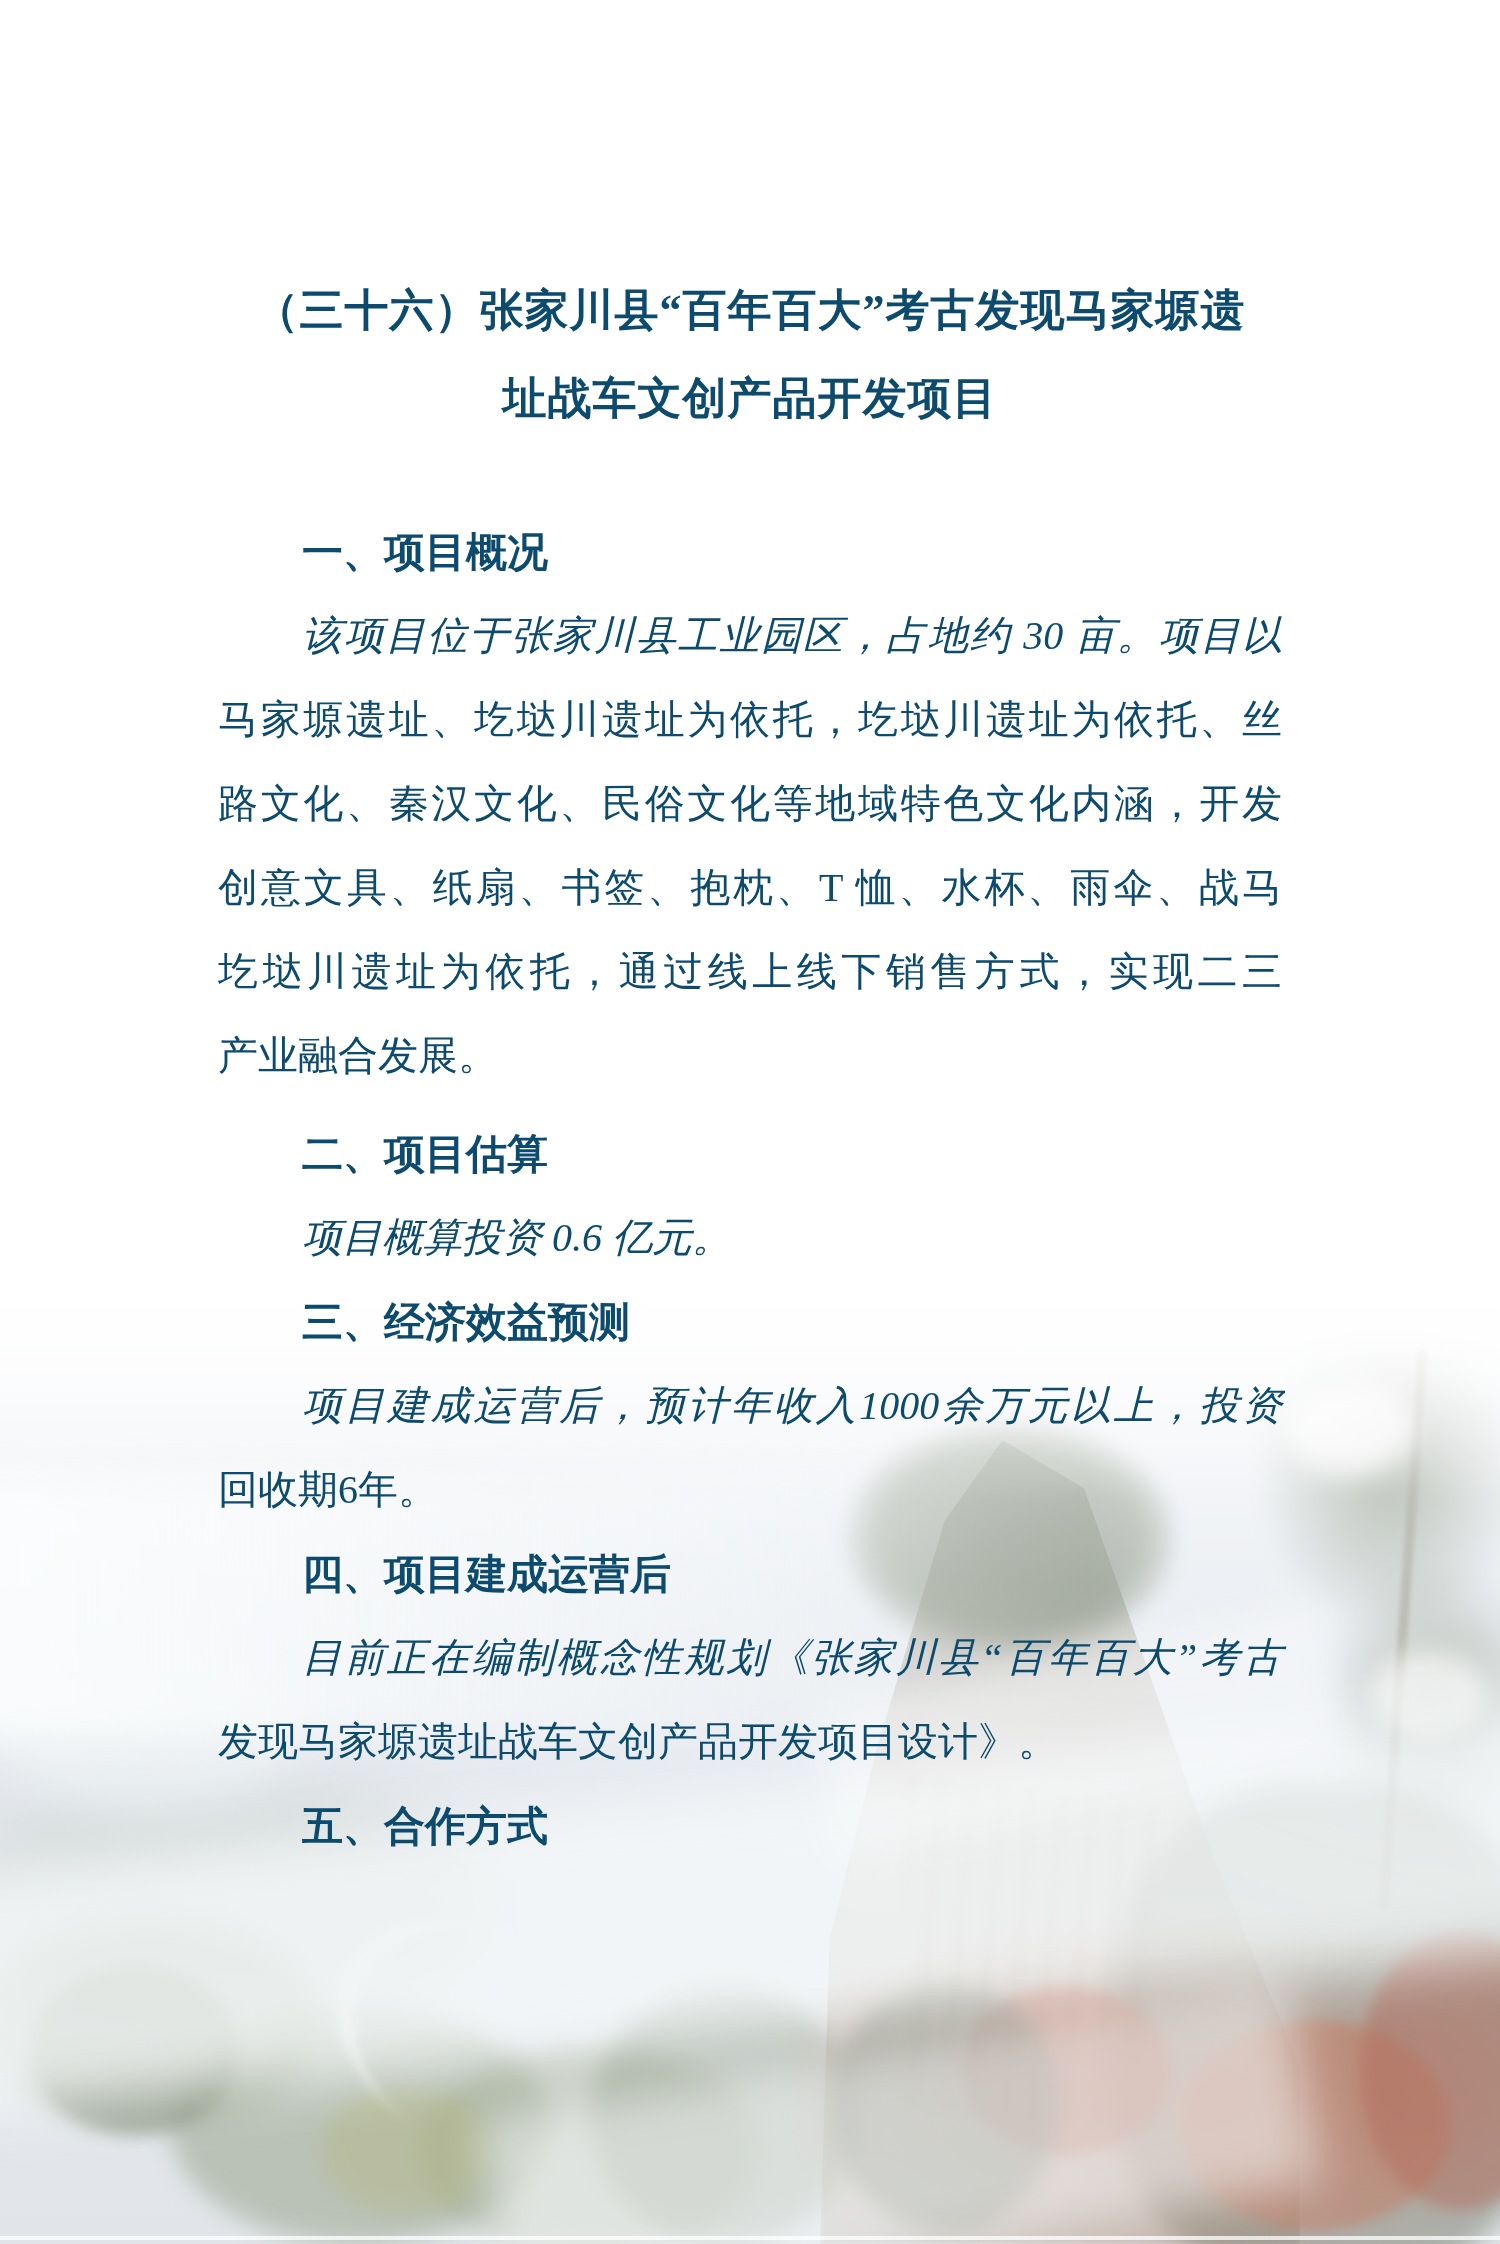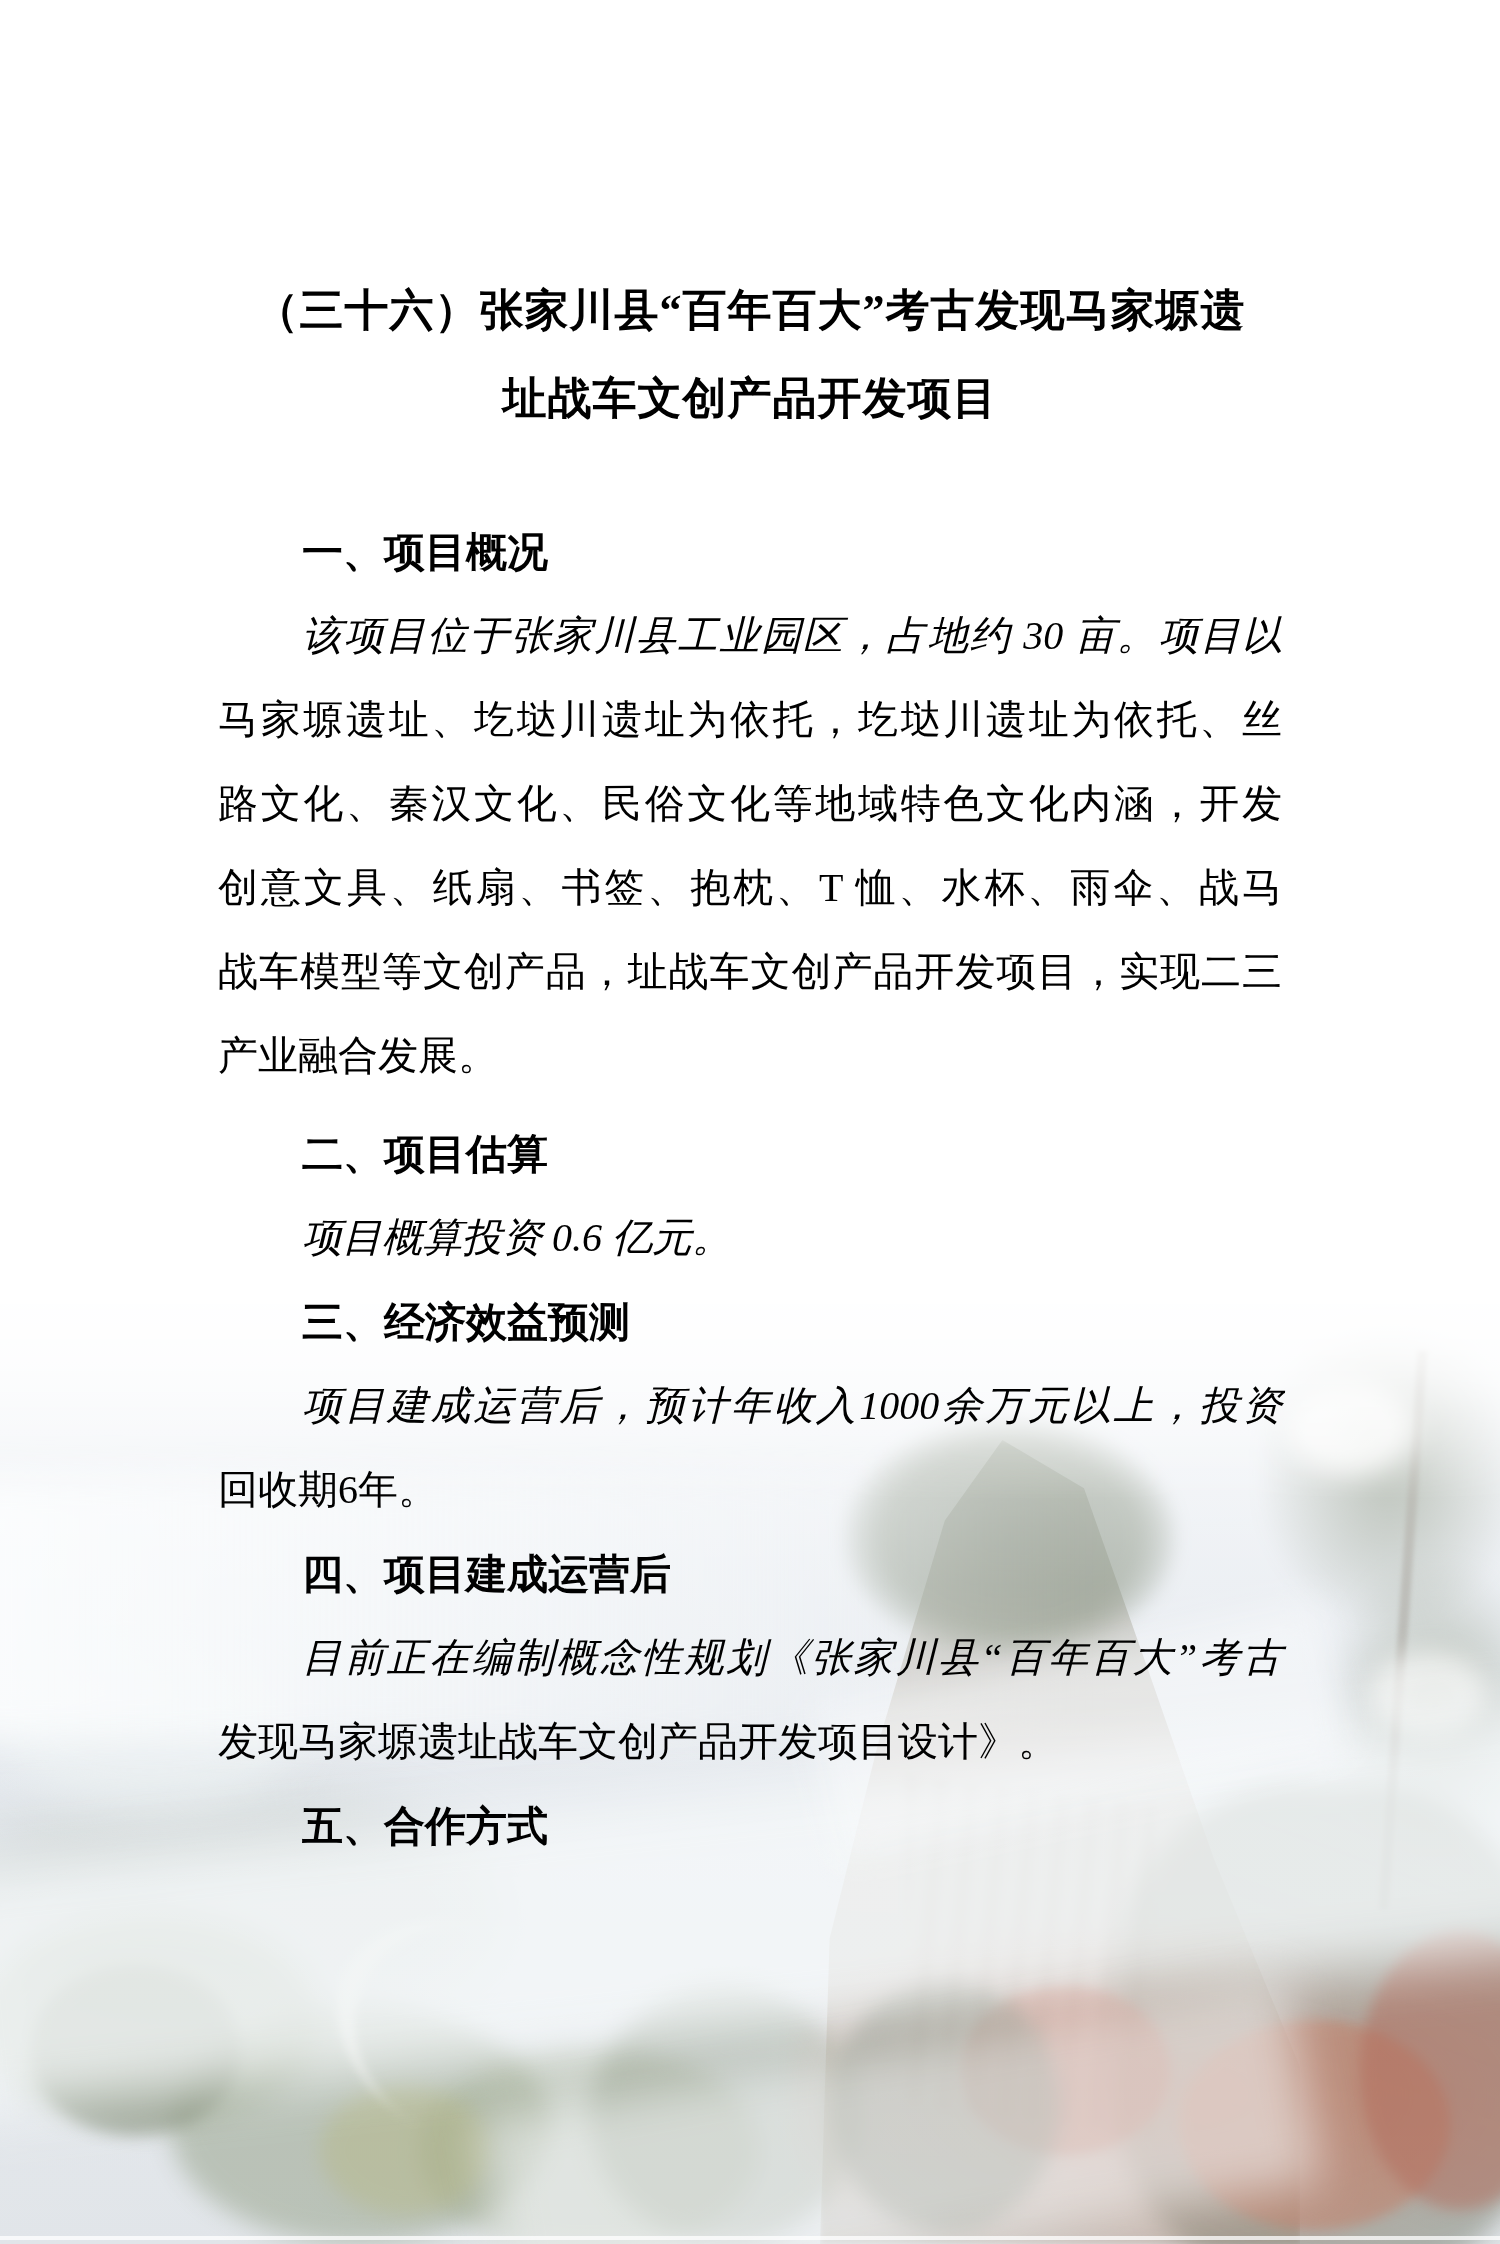--- a/index.html
+++ b/index.html
@@ -44,21 +44,21 @@
   .mist-a{left:-60px;top:245px;width:1150px;height:265px;filter:blur(18px);
     background:linear-gradient(90deg,rgba(250,252,253,.95),rgba(245,248,250,.55) 55%,rgba(245,248,250,0));}
   .mist-b{left:-60px;top:555px;width:1650px;height:245px;background:rgba(244,247,249,.8);filter:blur(28px);transform:rotate(-6deg);}
   .mist-c{left:490px;top:815px;width:820px;height:210px;background:rgba(240,243,245,.6);filter:blur(24px);transform:rotate(-10deg);}
   .mist-d{left:820px;top:425px;width:520px;height:150px;background:rgba(248,250,251,.55);filter:blur(18px);transform:rotate(-12deg);}
   .veil{left:0;top:0;width:1500px;height:1014px;
     background:linear-gradient(180deg,#ffffff 0%,rgba(255,255,255,.9) 6%,rgba(255,255,255,.55) 18%,rgba(255,255,255,.3) 35%,rgba(255,255,255,.18) 55%,rgba(255,255,255,.22) 100%);}
   .bottom-edge{left:0;top:1006px;width:1500px;height:4px;background:rgba(255,255,255,.75);}
 
   
-  .doc{position:absolute;left:0;top:0;width:1500px;height:2244px;z-index:2;color:#000000;}
+  .doc{position:absolute;left:0;top:0;width:1500px;height:2244px;z-index:2;color:#0c4a6e;}
   .title{position:absolute;left:218px;top:267px;width:1064px;text-align:center;}
   .title-line{font-size:44px;font-weight:bold;line-height:88px;height:88px;
               font-family:"Liberation Serif","DejaVu Serif",serif;letter-spacing:1px;white-space:nowrap;}
   .sections{position:absolute;left:218px;top:510px;width:1064px;}
   .line{height:84px;line-height:84px;font-size:40px;}
   .line.body{font-family:"Liberation Serif","DejaVu Serif",serif;}
   .line.heading{font-family:"Liberation Sans","DejaVu Sans",sans-serif;font-weight:bold;font-size:41px;padding-left:84px;}
   .line.extra-space{margin-top:14px;}
   .line.indent{padding-left:84px;font-style:italic;}
   .line.justify{text-align:justify;text-align-last:justify;}
@@ -104,21 +104,21 @@
     <div class="title" id="doc-title">
         <div class="title-line">（三十六）张家川县“百年百大”考古发现马家塬遗</div>
         <div class="title-line">址战车文创产品开发项目</div>
       </div>
     <div class="sections" id="sections">
         <div class="line heading">一、项目概况</div>
         <div class="line body indent justify">该项目位于张家川县工业园区，占地约 30 亩。项目以</div>
         <div class="line body justify">马家塬遗址、圪垯川遗址为依托，圪垯川遗址为依托、丝</div>
         <div class="line body justify">路文化、秦汉文化、民俗文化等地域特色文化内涵，开发</div>
         <div class="line body justify">创意文具、纸扇、书签、抱枕、T 恤、水杯、雨伞、战马</div>
-        <div class="line body justify">战车模型等文创产品，址战车文创产品开发项目，实现二三</div>
+        <div class="line body justify">圪垯川遗址为依托，通过线上线下销售方式，实现二三</div>
         <div class="line body">产业融合发展。</div>
         <div class="line heading extra-space">二、项目估算</div>
         <div class="line body indent">项目概算投资 0.6 亿元。</div>
         <div class="line heading">三、经济效益预测</div>
         <div class="line body indent justify">项目建成运营后，预计年收入1000余万元以上，投资</div>
         <div class="line body">回收期6年。</div>
         <div class="line heading">四、项目建成运营后</div>
         <div class="line body indent justify">目前正在编制概念性规划《张家川县“百年百大”考古</div>
         <div class="line body">发现马家塬遗址战车文创产品开发项目设计》。</div>
         <div class="line heading">五、合作方式</div>

